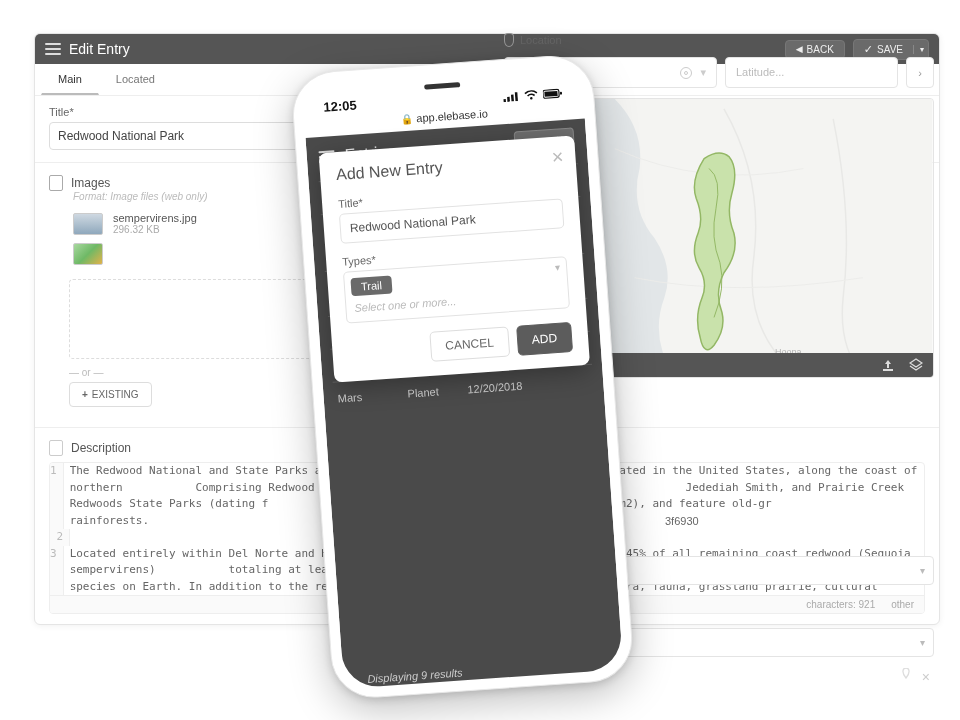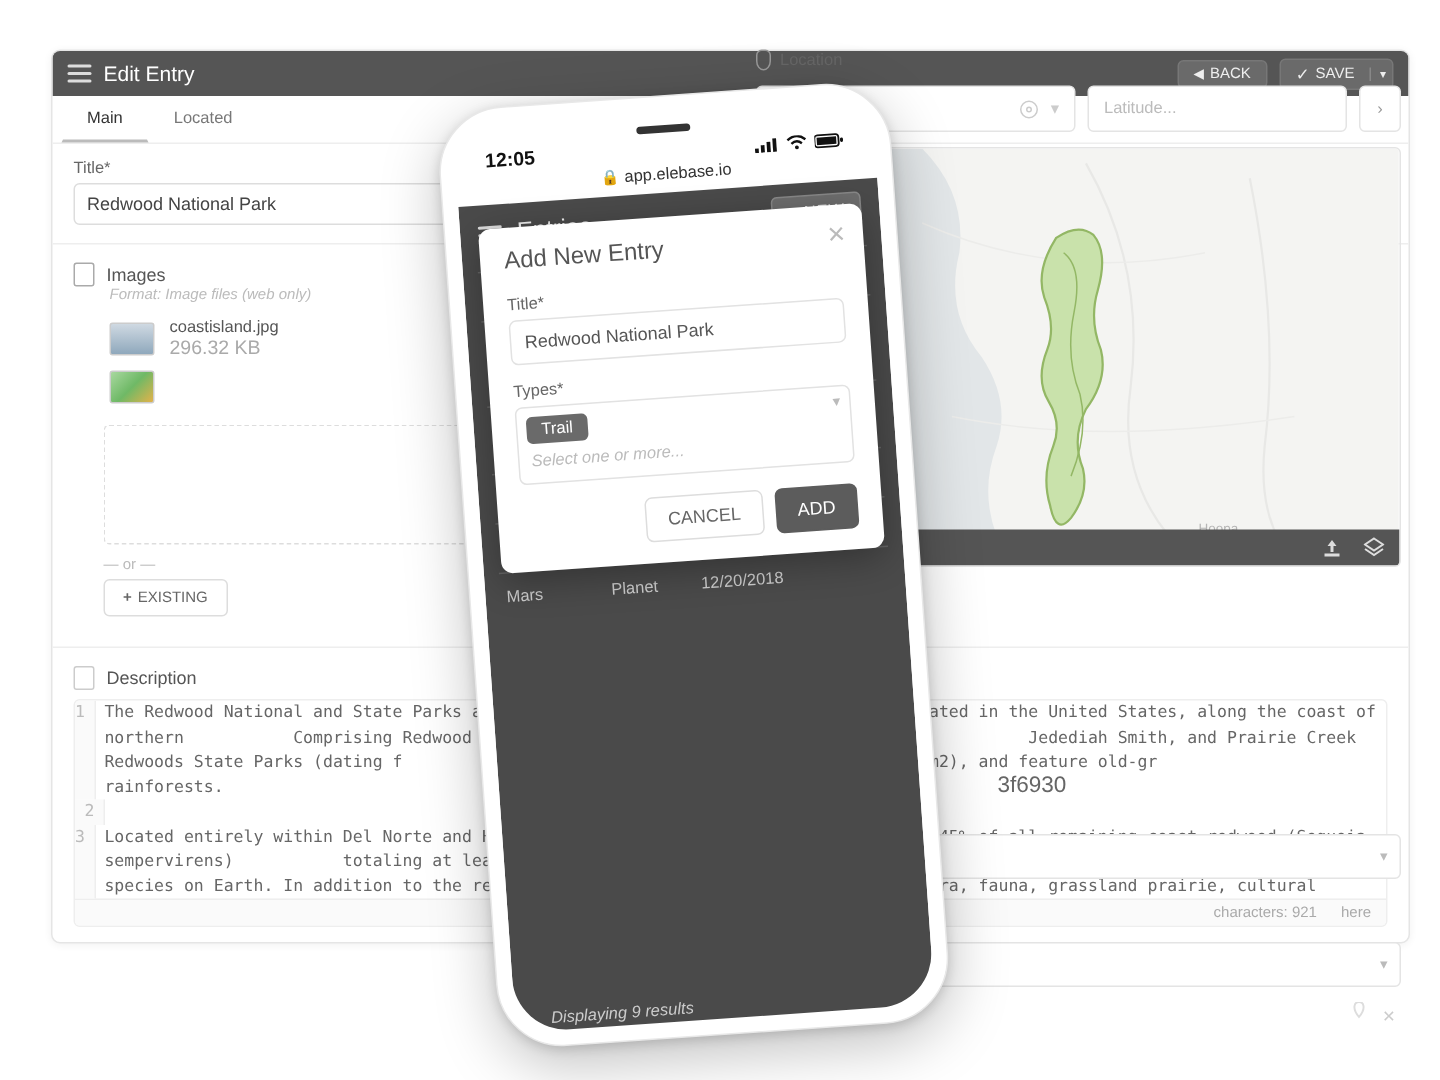--- a/index.html
+++ b/index.html
@@ -47,21 +47,21 @@
   }
   .section-label { font-size: 12px; color: #555; }
   .format-hint { font-size: 10px; font-style: italic; color: #bbb; padding: 0 14px 6px 38px; }
   .file-row { display: flex; align-items: center; gap: 10px; padding: 4px 14px 4px 38px; }
   .thumb {
     width: 30px; height: 22px; border-radius: 2px; background: linear-gradient(180deg,#cfd9e2,#8fa8bc);
     border: 1px solid #ccc; display:inline-block;
   }
   .thumb.green { background: linear-gradient(135deg,#a8d89f,#6fb966,#e2b24a); }
   .filename { font-size: 11px; color: #555; }
-  .filesize { font-size: 13px; color: #aaa; }
+  .filesize { font-size: 10px; color: #aaa; }
   .dropzone {
     margin: 10px 14px 0 34px; border: 1.5px dashed #ddd; border-radius: 4px;
     height: 80px; display: flex; align-items: center; justify-content: center;
     color: #bbb; font-size: 11px;
   }
   .or-sep { padding: 8px 14px 4px 34px; font-size: 10px; color: #bbb; }
   .existing-btn {
     margin: 0 0 14px 34px; display: inline-flex; align-items: center; gap: 4px;
     border: 1px solid #ddd; border-radius: 4px; padding: 6px 12px;
     font-size: 10px; color: #666; background: #fff;
@@ -94,21 +94,21 @@
     position:relative; height:280px;
   }
   .map-svg { width:100%; height:100%; display:block;}
   .map-label{position:absolute; font-size:9px; color:#b5b5b5;}
   .map-bottombar {
     position:absolute; left:0; right:0; bottom:0; height:24px; background:#555;
     display:flex; align-items:center; justify-content:flex-end; gap:14px; padding:0 10px; color:#ddd;
   }
   .map-bottombar svg{display:block;}
   
-  .ghost-id { position:absolute; left:665px; top:515px; font-size:15px; color:#666; }
+  .ghost-id { position:absolute; left:665px; top:515px; font-size:11px; color:#666; }
   
   .phone {
     position:absolute; left:290px; top:74px; width:302px; height:628px;
     transform: rotate(-4deg); transform-origin: top left;
     border-radius: 44px; background:#fff;
     box-shadow: 0 12px 40px rgba(0,0,0,0.25), 0 2px 8px rgba(0,0,0,0.15);
     border:1px solid #e8e8e8; overflow:hidden;
   }
   .phone-screen { position:absolute; inset:10px; border-radius:36px; overflow:hidden; background:#fff; }
   .notch { position:absolute; top:0; left:50%; transform:translateX(-50%);
@@ -193,21 +193,21 @@
 
   <div class="section-row">
     <span class="doc-icon"></span>
     <span class="section-label">Images</span>
   </div>
   <div class="format-hint">Format: Image files (web only)</div>
 
   <div class="file-row">
     <span class="thumb"></span>
     <div>
-      <div class="filename">coastisland.jpg</div>
+      <div class="filename">sempervirens.jpg</div>
       <div class="filesize">296.32 KB</div>
     </div>
   </div>
   <div class="file-row">
     <span class="thumb green"></span>
   </div>
 
   <div class="dropzone">
     <span>Press or drag + drop here to upload file</span>
   </div>
@@ -232,21 +232,21 @@
       <div class="code-line">
           <div class="gutter">2</div>
           <div class="code-text"></div>
         </div>
       <div class="code-line">
           <div class="gutter">3</div>
           <div class="code-text" style="white-space:pre-wrap;">Located entirely within Del Norte and Humboldt Counties, the four           protect 45% of all remaining coast redwood (Sequoia sempervirens)           totaling at least 38,982 acres (157.75 km2). These trees are the ta           the most massive tree species on Earth. In addition to the redwood           preserve other indigenous flora, fauna, grassland prairie, cultural</div>
         </div>
       <div class="code-footer">
         <span>characters: 921</span>
-        <span>here</span>
+        <span>other</span>
       </div>
     </div>
   </div>
 </div>
 
 <div class="right-col">
   <div class="loc-label-row">
     <span class="pin-icon"></span>
     <span>Location</span>
   </div>
@@ -275,21 +275,21 @@
       <path d="M0,0 L110,0 Q140,30 135,70 Q125,110 150,140 Q170,170 160,200 Q145,240 170,280 L0,280 Z" fill="#e2e6e8"></path>
 
       <path d="M220,10 Q260,80 250,160 Q240,230 290,275" stroke="#e8e8e6" stroke-width="1.5" fill="none"></path>
       <path d="M330,20 Q350,120 340,200 Q335,250 360,278" stroke="#e8e8e6" stroke-width="1.5" fill="none"></path>
       <path d="M110,50 Q200,90 300,70" stroke="#ececea" fill="none"></path>
       <path d="M130,180 Q230,200 360,180" stroke="#ececea" fill="none"></path>
 
       <path d="M200,60 Q215,50 225,58 Q235,70 228,95 Q222,115 230,135 Q235,155 220,175 Q210,195 218,215 Q222,232 210,248 Q200,260 196,240 Q190,220 198,200 Q204,185 195,170 Q186,155 194,135 Q200,120 192,100 Q186,82 200,60 Z" fill="#c9e2ab" stroke="#93b765" stroke-width="1.5"></path>
       <path d="M205,70 Q218,80 212,110 Q206,140 216,165 Q222,190 210,220" stroke="#93b765" stroke-width="1" fill="none"></path>
     </svg>
-    <span class="map-label" style="left:270px; top:248px;margin-left:24px;">Hoopa</span>
+    <span class="map-label" style="left:270px; top:248px;">Hoopa</span>
     <div class="map-bottombar">
       <span>
         <svg width="14" height="14" viewBox="0 0 14 14">
             <path d="M7 2 L10 6 L8 6 L8 10 L6 10 L6 6 L4 6 Z M2 11 H12 V13 H2 Z" fill="#ddd"></path>
           </svg>
       </span>
       <span>
         <svg width="14" height="14" viewBox="0 0 14 14">
             <path d="M7 1 L13 5 L7 9 L1 5 Z" fill="none" stroke="#ddd" stroke-width="1.3"></path>
             <path d="M1 8 L7 12 L13 8" fill="none" stroke="#ddd" stroke-width="1.3"></path>

